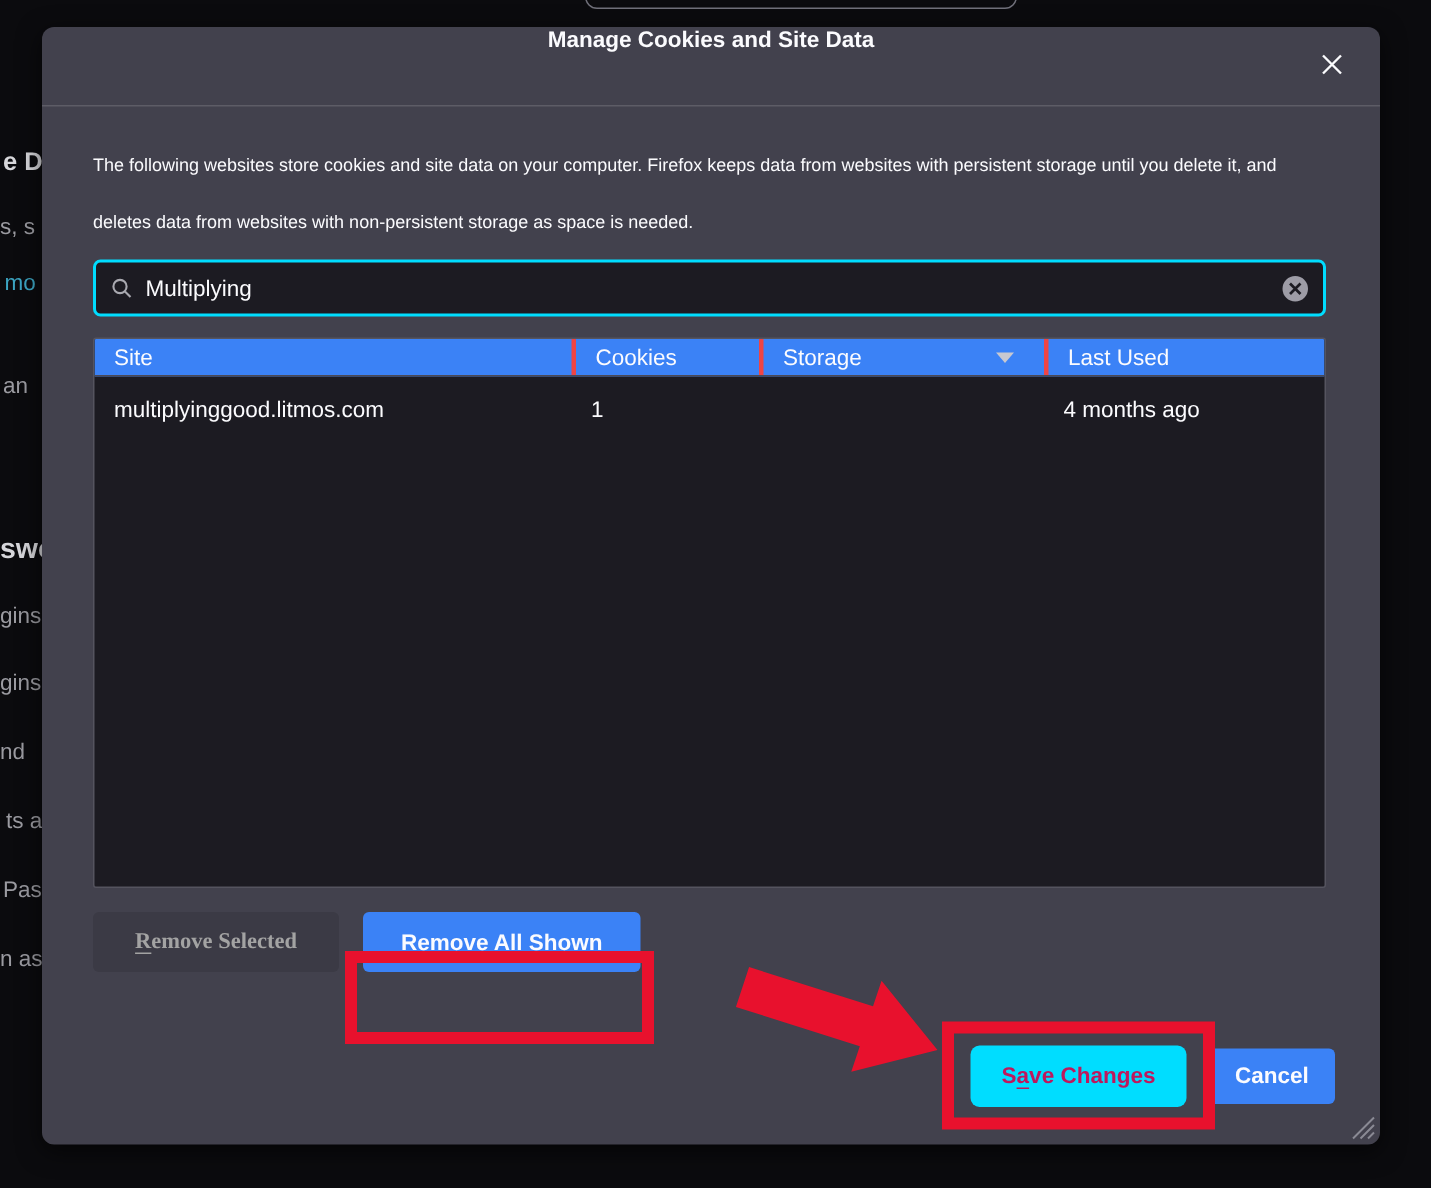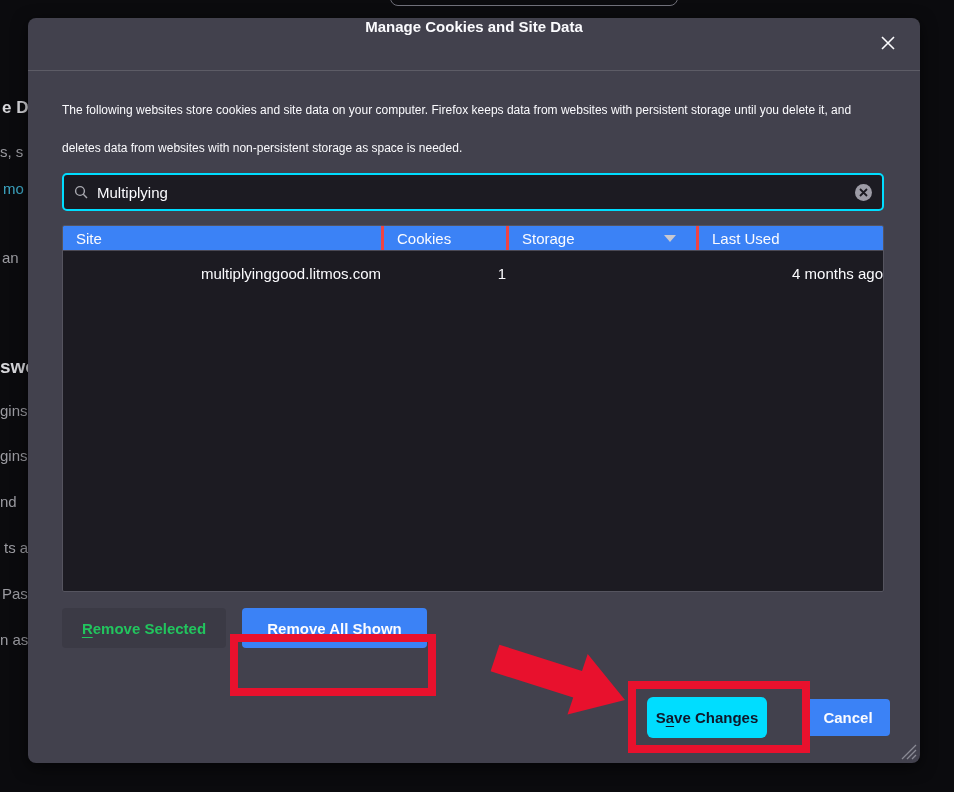--- a/index.html
+++ b/index.html
@@ -58,33 +58,33 @@
   }
   .th { display: flex; align-items: center; padding-left: 13px; font-size: 15px; position: relative; }
   .th + .th { border-left: 3px solid #ef4444; }
   .sort-arrow {
     margin-left: auto; margin-right: 20px; width: 0; height: 0;
     border-left: 6px solid transparent; border-right: 6px solid transparent;
     border-top: 7px solid #c8c8d0;
   }
   .tbody { padding-top: 7px; }
   .trow { display: grid; grid-template-columns: 318px 125px 190px 1fr; height: 30px; align-items: center; font-size: 15px; }
-  .td { padding-left: 13px; overflow: hidden; white-space: nowrap; text-align: right; }
+  .td { padding-left: 13px; overflow: hidden; white-space: nowrap; }
   
   .btn {
     font-family: "Liberation Sans", sans-serif; font-size: 15px; font-weight: bold;
     border: none; border-radius: 4px; color: #fbfbfe; background: #3b82f6; cursor: default;
   }
   .btn u { text-underline-offset: 3px; text-decoration-thickness: 1px; }
   .actions-left { margin-top: 16px; display: flex; }
-  .btn-remove-selected { width: 164px; height: 40px; background: #3b3a45; color: #22c55e; }
+  .btn-remove-selected { width: 164px; height: 40px; background: #3b3a45; color: #a3a3a3; font-family: Liberation Serif, serif; }
   .btn-remove-all { width: 185px; height: 40px; margin-left: 16px; }
   .btn-save {
-    position: absolute; left: 619px; top: 679px; width: 120px; height: 41px;
-    background: #00ddff; color: #0f172a; border-radius: 6px;
+    position: absolute; left: 619px; top: 679px; width: 144px; height: 41px;
+    background: #00ddff; color: #be185d; border-radius: 6px;
   }
   .btn-cancel { position: absolute; left: 778px; top: 681px; width: 84px; height: 37px; }
   .resize-grip { position: absolute; right: 3px; bottom: 3px; width: 21px; height: 21px; }
   
   .anno-box { position: absolute; border: 8px solid #e8112d; z-index: 5; pointer-events: none; }
   .anno-box-remove { left: 230px; top: 634px; width: 206px; height: 62px; }
   .anno-box-save { left: 628px; top: 681px; width: 182px; height: 72px; }
   .anno-arrow { position: absolute; left: 465px; top: 630px; z-index: 5; pointer-events: none; }
 </style>
 </head>

